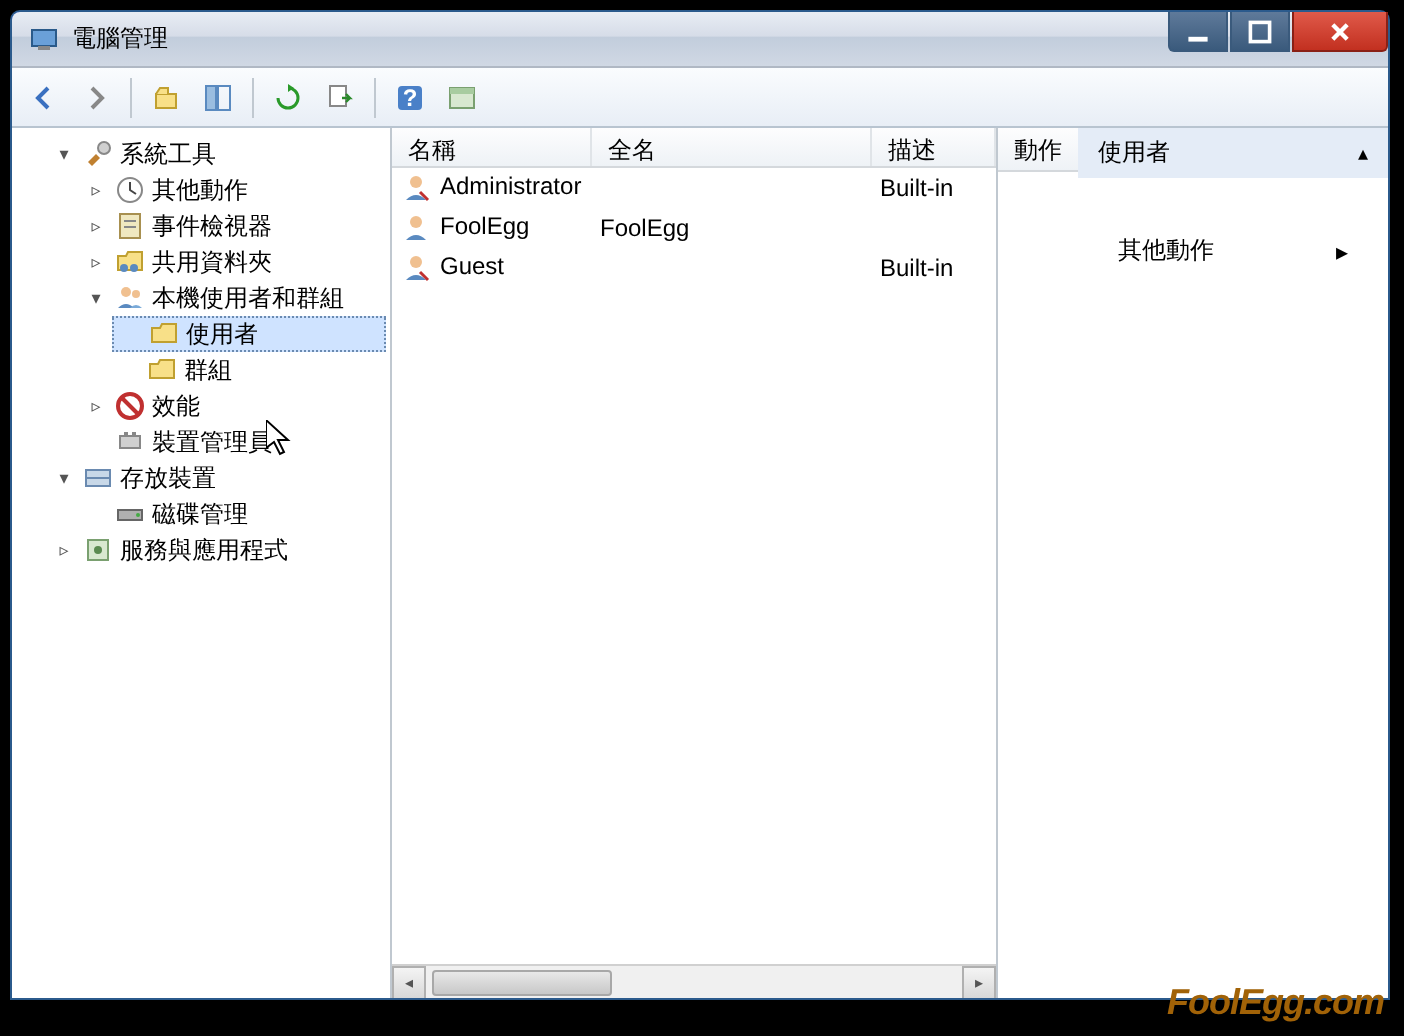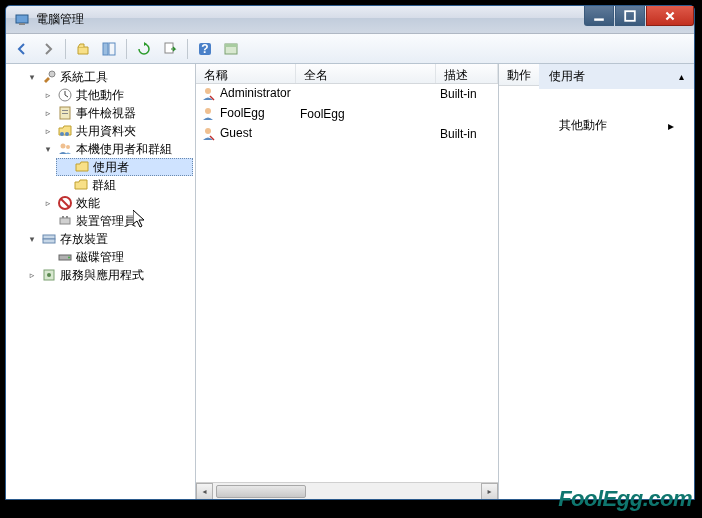--- a/index.html
+++ b/index.html
@@ -49,21 +49,21 @@
 .hscroll-btn { position:absolute; top:0; width:17px; height:17px; background:linear-gradient(to bottom,#f4f4f4,#d8d8d8); border:1px solid #b0b0b0; display:flex;align-items:center;justify-content:center;font-size:8px;color:#555;}
 .hscroll-btn.left{left:0;} .hscroll-btn.right{right:0;}
 
 .action-panel { width: 195px; display: flex; flex-direction: row; }
 .action-header { height: 22px; padding: 3px 8px; border-bottom: 1px solid #d4d8dc; background: linear-gradient(to bottom,#fdfdfe,#eef2f6); }
 .action-body { flex: 1; padding: 0; }
 .action-section { background: #e4ecf7; padding: 4px 10px; font-weight: normal; display:flex; align-items:center; justify-content:space-between; cursor:pointer; }
 .action-section .tri { font-size: 10px; }
 .action-item { padding: 4px 20px; cursor: pointer; display:flex; align-items:center; justify-content:space-between;margin-top:24px; }
 
-.watermark { position: absolute; right: 10px; bottom: 6px; color: #0f766e; font-size: 22px; font-weight: bold; font-style: italic; letter-spacing: -0.5px; pointer-events: none; }
+.watermark { position: absolute; right: 10px; bottom: 6px; color: #a16207; font-size: 18px; font-weight: bold; font-style: italic; letter-spacing: -0.5px; pointer-events: none; }
 
 .cursor-arrow { position:absolute; left:133px; top:210px; pointer-events:none; }
 
 
 .col-name { width: 100px; }
 .col-full { width: 140px; }
 .col-desc { flex: 1; text-align:left; }
 </style>
 </head>
 <body>

